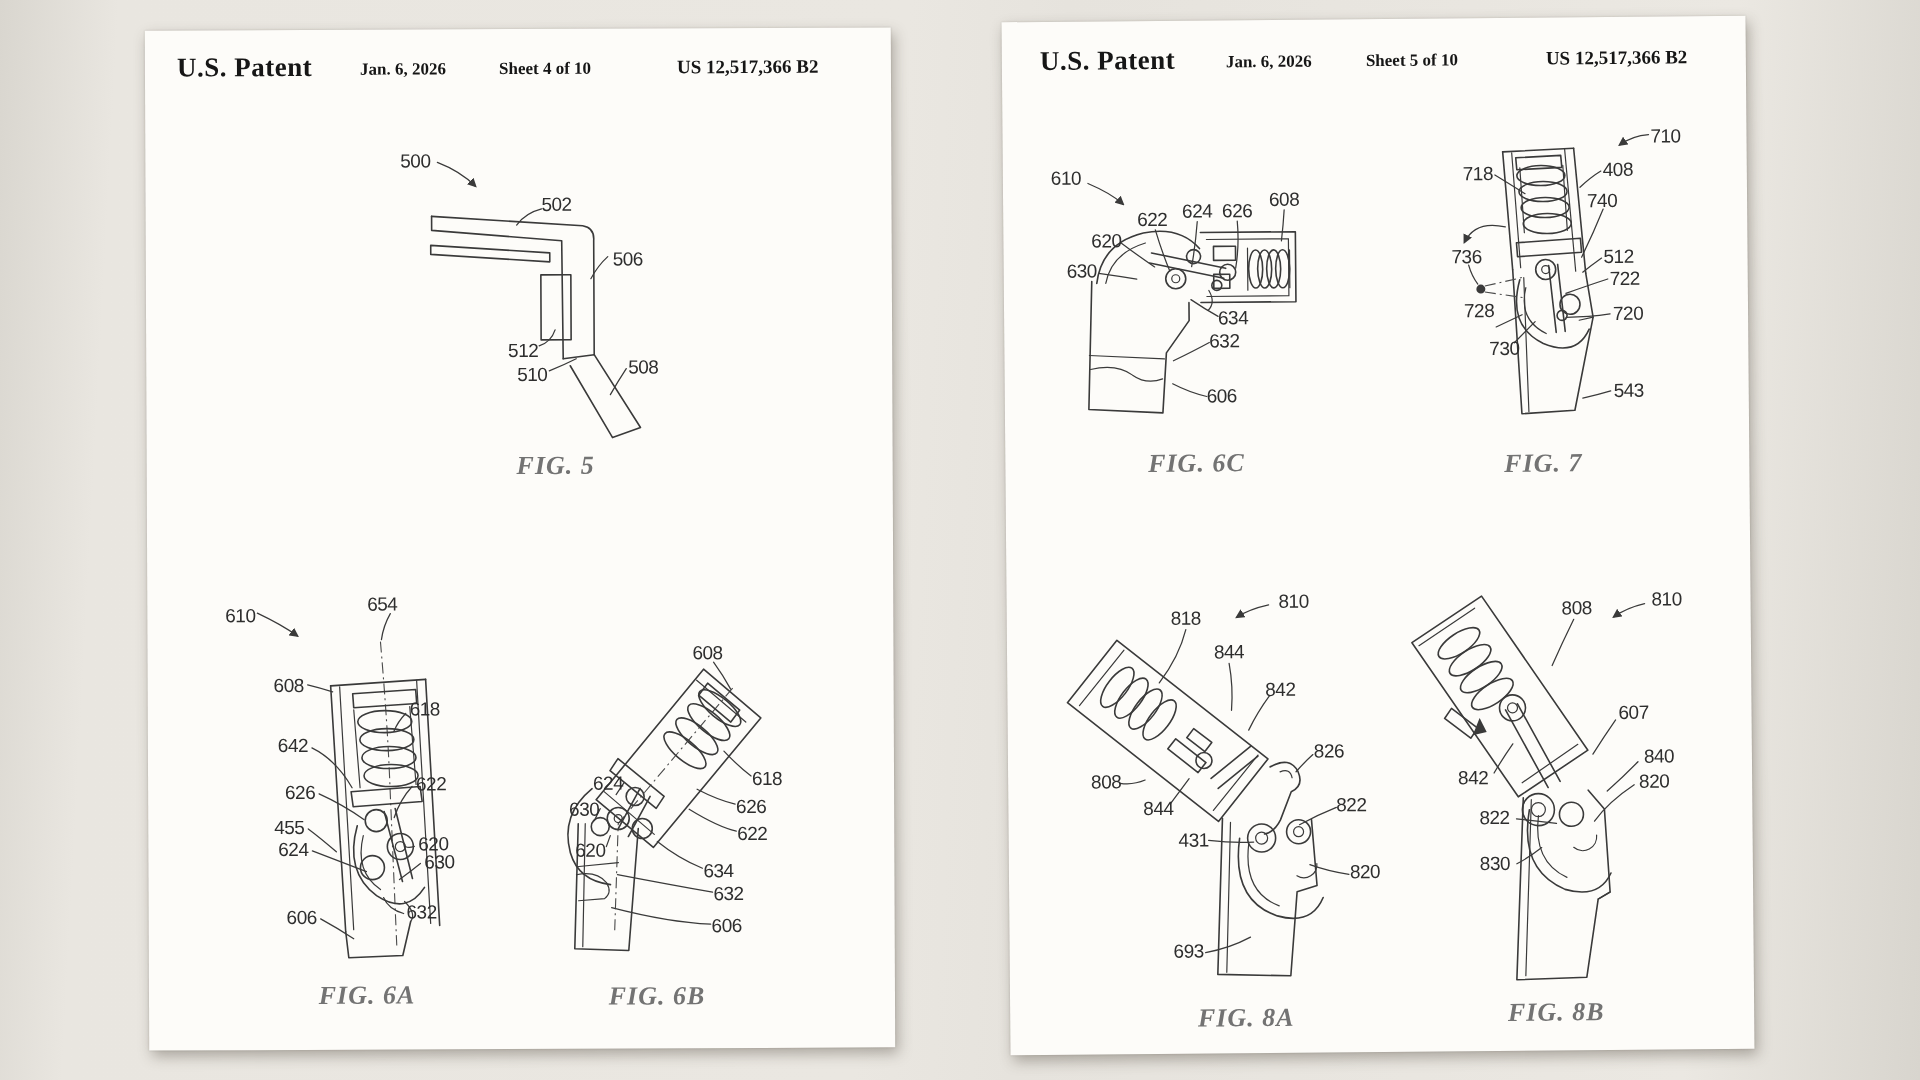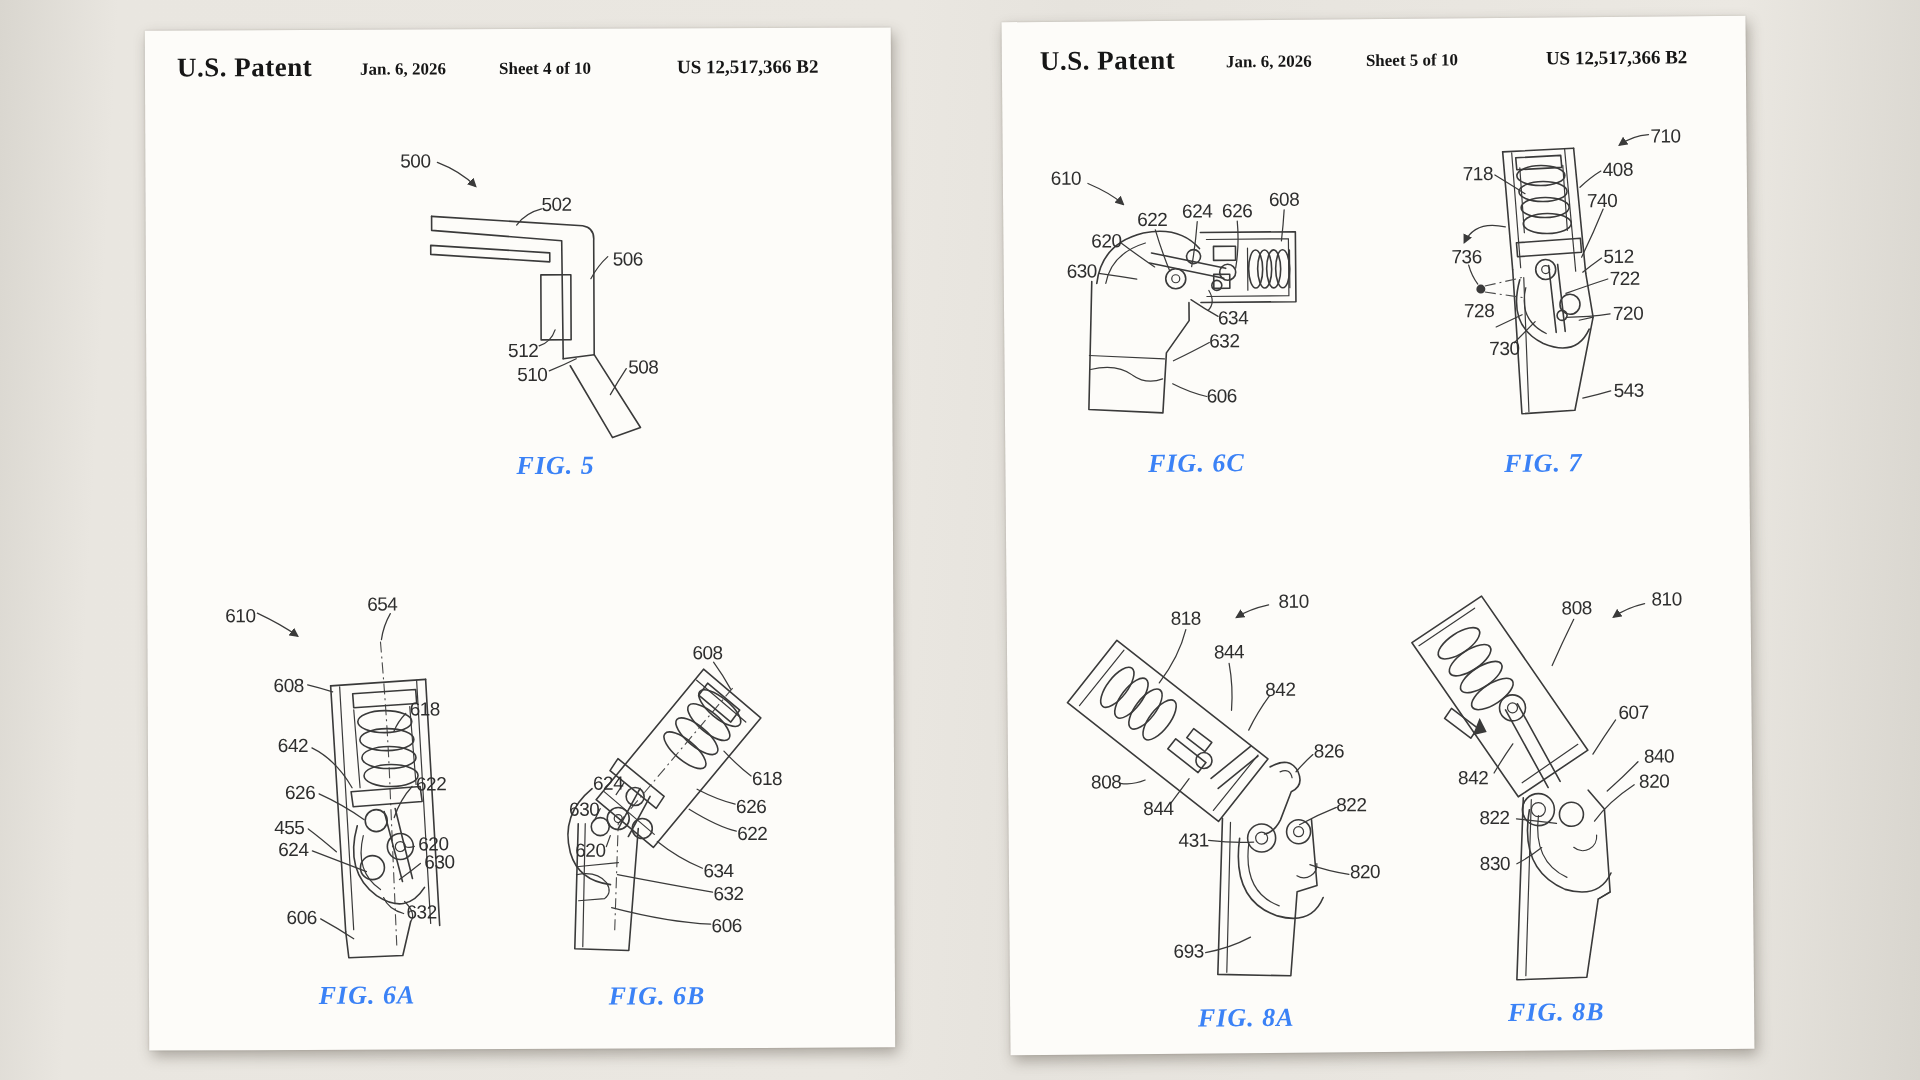--- a/index.html
+++ b/index.html
@@ -15,21 +15,21 @@
   .lead{fill:none;stroke:#3a3a3a;stroke-width:1.25;stroke-linecap:round;}
   .dashdot{fill:none;stroke:#4a4a4a;stroke-width:1.1;stroke-dasharray:11 4 2 4;}
   .fillink{fill:#3a3a3a;stroke:none;}
   .hdr{position:absolute;color:#161616;white-space:nowrap;}
   .pat-title{font:bold 27px "Liberation Serif",serif;letter-spacing:.5px;}
   .pat-meta{font:bold 17px "Liberation Serif",serif;}
   .pat-num{font:bold 19px "Liberation Serif",serif;}
   .ref{position:absolute;transform:translate(-50%,-50%);font:19px "Liberation Sans",sans-serif;
        color:#2e2e2e;letter-spacing:-0.5px;white-space:nowrap;}
   .caption{position:absolute;transform:translate(-50%,-50%);font:bold italic 26px "Liberation Serif",serif;
-       color:#3b82f6;letter-spacing:1px;white-space:nowrap;}
+       color:#737373;letter-spacing:1px;white-space:nowrap;}
 </style>
 </head>
 <body>
 
 <div class="stage">
 
   <div class="page page-left">
 
     <span class="hdr pat-title" style="left:32px;top:22px">U.S. Patent</span>
     <span class="hdr pat-meta" style="left:215px;top:30px">Jan. 6, 2026</span>

